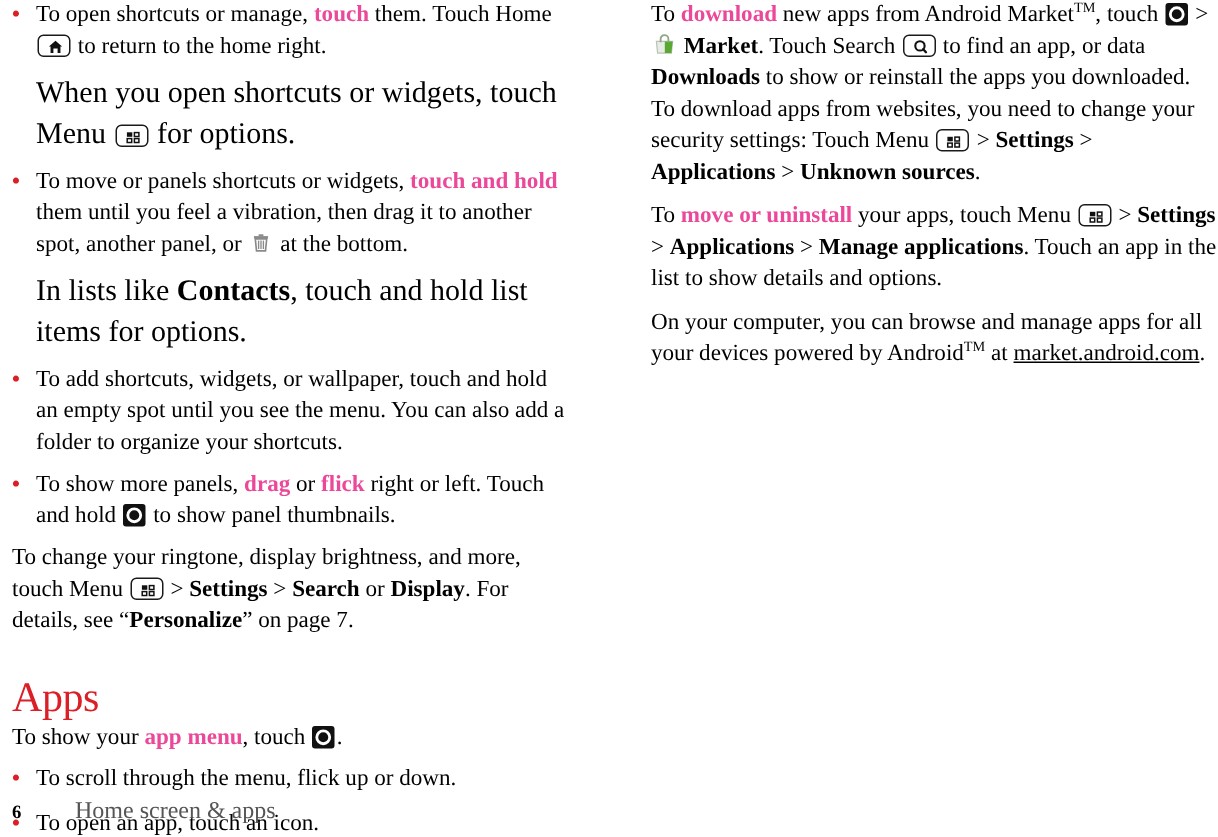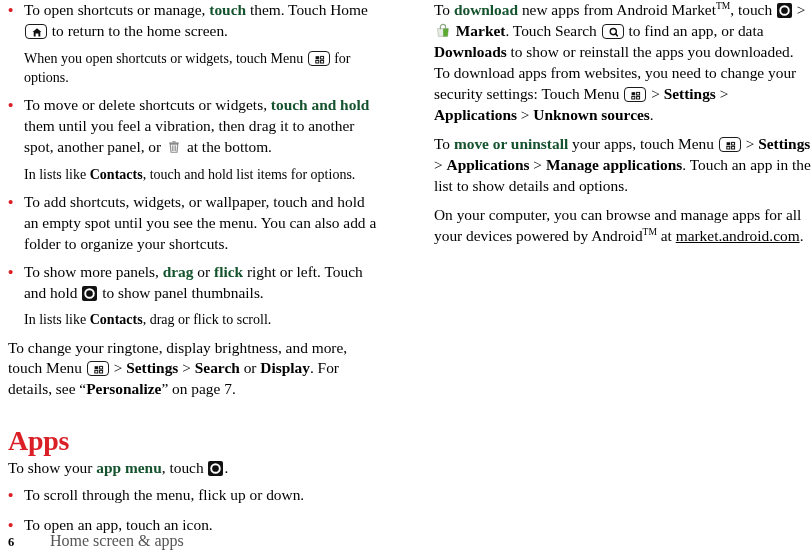--- a/index.html
+++ b/index.html
@@ -46,32 +46,32 @@
     flex: 0 0 16px;
     font-family: "Liberation Sans", sans-serif;
   }
   .bullet-body {
     flex: 1 1 auto;
     font-size: 15.4px;
     line-height: 1.36;
   }
   .indent {
     margin-left: 16px;
-    font-size: 14px;
+    font-size: 20px;
     line-height: 1.36;
     margin-bottom: 8px;
   }
   .bold { font-weight: bold; }
-  .rb { color: #14532d; font-weight: bold; }
+  .rb { color: #ec4899; font-weight: bold; }
   .underline { text-decoration: underline; margin-top: 24px; }
 
   h1.section {
     color: #da1f26;
     font-size: 28px;
-    font-weight: bold;
+    font-weight: normal;
     margin: 0 0 2px 0;
     line-height: 1.05;
     letter-spacing: -0.3px;
   }
 
   
   .key {
     display: inline-block;
     vertical-align: -3px;
     border: 1.3px solid #1a1a1a;
@@ -132,33 +132,33 @@
 <body>
 
 <div class="page">
 
   <div class="col col-left">
 
     <div class="bullet-row">
       <span class="bullet-mark">•</span>
       <span class="bullet-body"><span>To open shortcuts or manage, </span><span class="rb">touch</span><span> them. Touch Home </span><span class="key"><svg width="22" height="15" viewBox="0 0 22 15">
               <path d="M11 3.2 L6.6 7.0 L7.7 7.0 L7.7 11.4 L14.3 11.4 L14.3 7.0 L15.4 7.0 Z M9.6 8.4 L12.4 8.4 L12.4 11.4 L9.6 11.4 Z" fill="#111"></path>
-            </svg></span><span> to return to the home screen.</span></span>
+            </svg></span><span> to return to the home right.</span></span>
     </div>
 
     <div class="indent"><span>When you open shortcuts or widgets, touch Menu </span><span class="key"><svg width="22" height="15" viewBox="0 0 22 15">
             <rect x="6.6" y="4.2" width="3.6" height="3.0" fill="#111"></rect>
             <rect x="11.6" y="4.4" width="3.0" height="2.6" fill="none" stroke="#111" stroke-width="1"></rect>
             <rect x="6.8" y="8.4" width="3.0" height="2.6" fill="none" stroke="#111" stroke-width="1"></rect>
             <rect x="11.6" y="8.4" width="3.0" height="2.6" fill="none" stroke="#111" stroke-width="1"></rect>
           </svg></span><span> for options.</span></div>
 
     <div class="bullet-row">
       <span class="bullet-mark">•</span>
-      <span class="bullet-body"><span>To move or delete shortcuts or widgets, </span><span class="rb">touch and hold</span><span> them until you feel a vibration, then drag it to another spot, another panel, or </span><span class="icon-inline"><svg width="16" height="16" viewBox="0 0 16 16">
+      <span class="bullet-body"><span>To move or panels shortcuts or widgets, </span><span class="rb">touch and hold</span><span> them until you feel a vibration, then drag it to another spot, another panel, or </span><span class="icon-inline"><svg width="16" height="16" viewBox="0 0 16 16">
               <path d="M4.2 5.2 H11.8 L11.0 13.2 H5.0 Z" fill="none" stroke="#8a8a8a" stroke-width="1.1"></path>
               <rect x="3.3" y="3.4" width="9.4" height="1.6" fill="#8a8a8a"></rect>
               <rect x="6.4" y="2.2" width="3.2" height="1.2" fill="#8a8a8a"></rect>
               <line x1="6.4" y1="6.4" x2="6.4" y2="12.0" stroke="#8a8a8a" stroke-width="0.9"></line>
               <line x1="8.0" y1="6.4" x2="8.0" y2="12.0" stroke="#8a8a8a" stroke-width="0.9"></line>
               <line x1="9.6" y1="6.4" x2="9.6" y2="12.0" stroke="#8a8a8a" stroke-width="0.9"></line>
             </svg></span><span> at the bottom.</span></span>
     </div>
 
     <div class="indent"><span>In lists like </span><span class="bold">Contacts</span><span>, touch and hold list items for options.</span></div>
@@ -169,21 +169,20 @@
     </div>
 
     <div class="bullet-row">
       <span class="bullet-mark">•</span>
       <span class="bullet-body"><span>To show more panels, </span><span class="rb">drag</span><span> or </span><span class="rb">flick</span><span> right or left. Touch and hold </span><span class="key-solid"><svg width="15" height="15" viewBox="0 0 15 15">
               <circle cx="7.5" cy="7.5" r="4.3" fill="none" stroke="#fff" stroke-width="1.9"></circle>
               <circle cx="7.5" cy="7.5" r="2.0" fill="#111"></circle>
             </svg></span><span> to show panel thumbnails.</span></span>
     </div>
 
-    <div class="indent"><span>In lists like </span><span class="bold">Contacts</span><span>, drag or flick to scroll.</span></div>
 
     <p><span>To change your ringtone, display brightness, and more, touch Menu </span><span class="key"><svg width="22" height="15" viewBox="0 0 22 15">
             <rect x="6.6" y="4.2" width="3.6" height="3.0" fill="#111"></rect>
             <rect x="11.6" y="4.4" width="3.0" height="2.6" fill="none" stroke="#111" stroke-width="1"></rect>
             <rect x="6.8" y="8.4" width="3.0" height="2.6" fill="none" stroke="#111" stroke-width="1"></rect>
             <rect x="11.6" y="8.4" width="3.0" height="2.6" fill="none" stroke="#111" stroke-width="1"></rect>
           </svg></span><span> &gt; </span><span class="bold">Settings</span><span> &gt; </span><span class="bold">Search</span><span> or </span><span class="bold">Display</span><span>. For details, see “</span><span class="bold">Personalize</span><span>” on page 7.</span></p>
 
     <h1 class="section" style="margin-top:26px;">Apps</h1>
 

